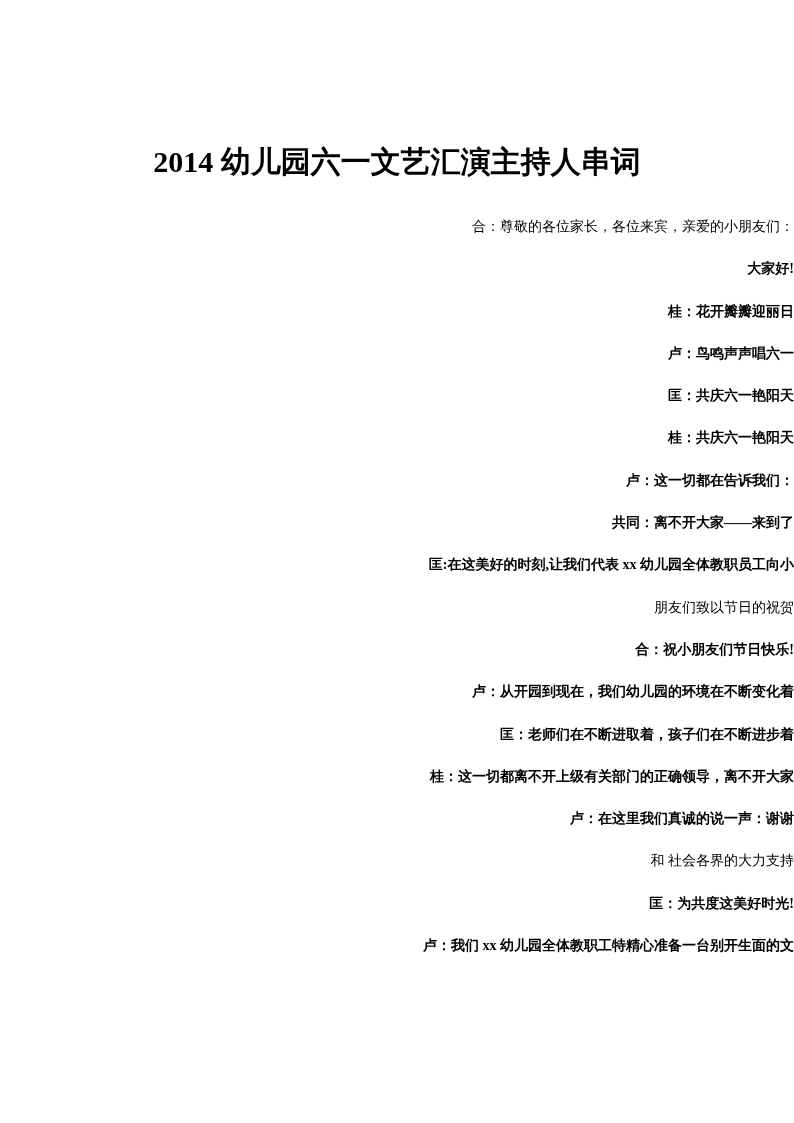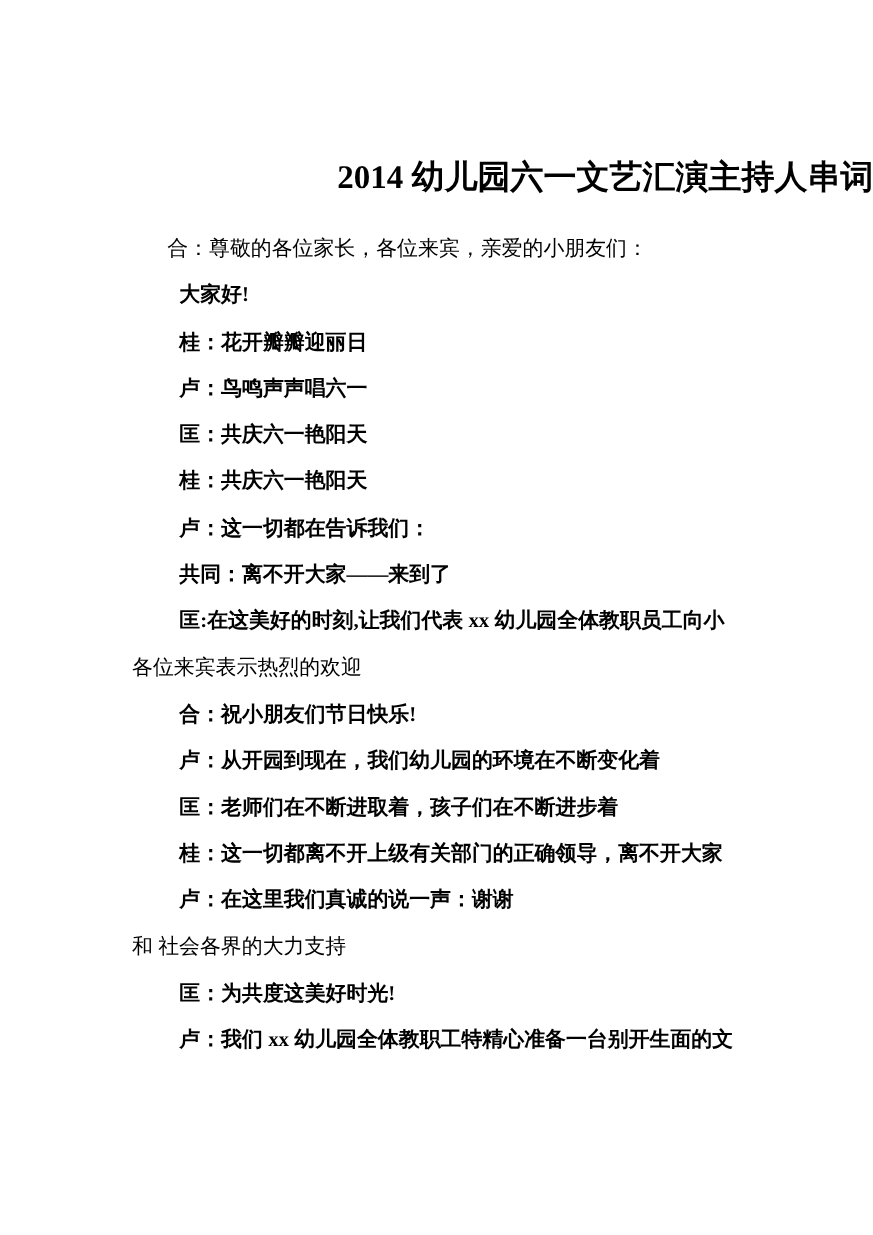--- a/index.html
+++ b/index.html
@@ -14,38 +14,39 @@
     background: #ffffff;
     overflow: hidden;
     font-family: "Liberation Serif", "DejaVu Serif", serif;
     color: #000000;
   }
   .doc-title {
     position: absolute;
     top: 144px;
     left: 0;
     width: 794px;
-    text-align: right;
+    text-align: center;
     font-size: 30px;
     font-weight: bold;
     line-height: 36px;
     white-space: pre;
   }
   .content {
     position: absolute;
     top: 206px;
     left: 0;
     width: 794px;
   }
   .line {
     height: 42.3px;
     line-height: 42.3px;
-    font-size: 19px;
+    font-size: 14px;
     white-space: pre;
     overflow: visible;
+    text-align: right;
   }
   .indent-first { padding-left: 152px; }
   .indent-para  { padding-left: 163px; font-weight: bold; }
   .indent-cont  { padding-left: 120px; }
 </style>
 </head>
 <body>
 
 <div class="page">
 
@@ -54,21 +55,21 @@
   <div class="content">
     <div class="line indent-first">合：尊敬的各位家长，各位来宾，亲爱的小朋友们：</div>
     <div class="line indent-para">大家好!</div>
     <div class="line indent-para">桂：花开瓣瓣迎丽日</div>
     <div class="line indent-para">卢：鸟鸣声声唱六一</div>
     <div class="line indent-para">匡：共庆六一艳阳天</div>
     <div class="line indent-para">桂：共庆六一艳阳天</div>
     <div class="line indent-para">卢：这一切都在告诉我们：</div>
     <div class="line indent-para">共同：离不开大家——来到了</div>
     <div class="line indent-para">匡:在这美好的时刻,让我们代表 xx 幼儿园全体教职员工向小</div>
-    <div class="line indent-cont">各位来宾表示热烈的欢迎</div>
+    <div class="line indent-cont">朋友们致以节日的祝贺</div>
     <div class="line indent-para">合：祝小朋友们节日快乐!</div>
     <div class="line indent-para">卢：从开园到现在，我们幼儿园的环境在不断变化着</div>
     <div class="line indent-para">匡：老师们在不断进取着，孩子们在不断进步着</div>
     <div class="line indent-para">桂：这一切都离不开上级有关部门的正确领导，离不开大家</div>
     <div class="line indent-para">卢：在这里我们真诚的说一声：谢谢</div>
     <div class="line indent-cont">和 社会各界的大力支持</div>
     <div class="line indent-para">匡：为共度这美好时光!</div>
     <div class="line indent-para">卢：我们 xx 幼儿园全体教职工特精心准备一台别开生面的文</div>
   </div>
 

